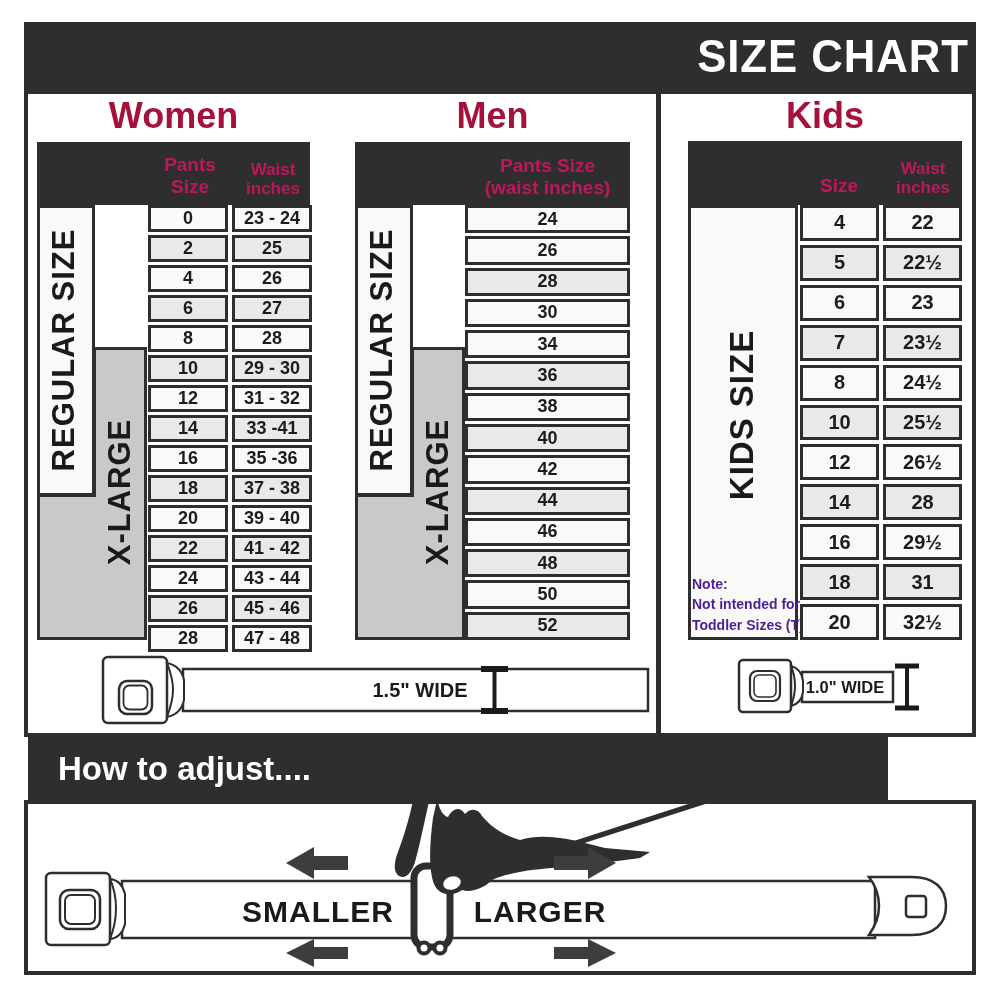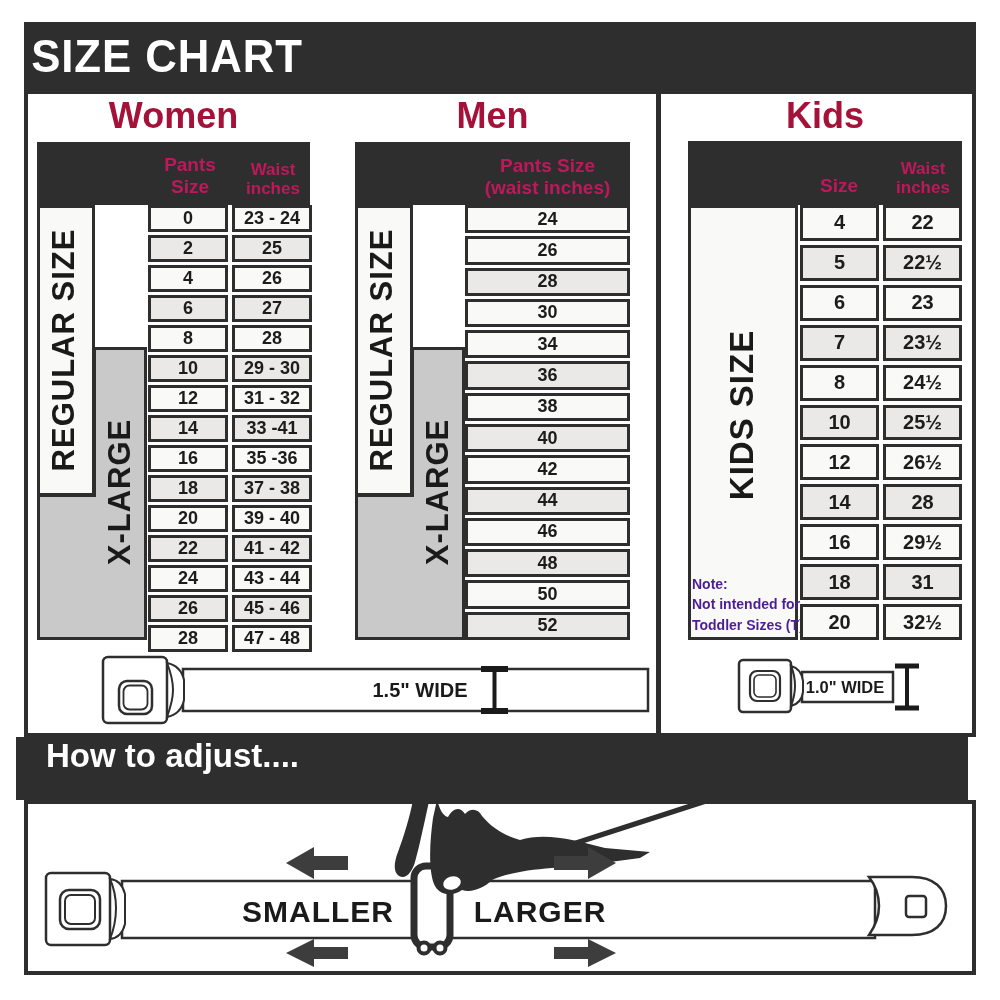--- a/index.html
+++ b/index.html
@@ -8,21 +8,21 @@
     --gray:#c9c9c9;
     --row-light:#f9f9f7;
     --row-shaded:#eae9e7;
     --arrow:#3d3d3d;
   }
   *{margin:0;padding:0;box-sizing:border-box;}
   body{background:#fff;font-family:"Liberation Sans",sans-serif;}
   #root{position:relative;width:1000px;height:1000px;background:#fff;overflow:hidden;}
   .abs{position:absolute;}
   .darkbar{background:var(--ink);}
-  .title-bar{left:24px;top:22px;width:952px;height:68px;display:flex;align-items:center;justify-content:flex-start;}
+  .title-bar{left:24px;top:22px;width:952px;height:68px;display:flex;align-items:center;justify-content:flex-end;}
   .title-bar span{color:#fff;font-weight:bold;font-size:46px;letter-spacing:1px;transform:scaleX(.95);}
   .main-panel{left:24px;top:90px;width:952px;height:647px;border:4px solid var(--ink);background:#fff;}
   .divider{left:656px;top:90px;width:5px;height:647px;background:var(--ink);}
   .section-title{top:94px;height:44px;display:flex;align-items:center;justify-content:center;
                  color:var(--accent);font-weight:bold;font-size:36px;}
   .thead{background:var(--ink);}
   .thead-label{color:#be185d;font-weight:bold;display:flex;align-items:flex-end;justify-content:center;
                text-align:center;white-space:pre-line;line-height:1.15;}
   .rows{position:absolute;display:flex;flex-direction:column;gap:3px;}
   .trow{flex:1;display:flex;gap:4px;}
@@ -32,21 +32,21 @@
   #women-rows{left:148px;top:205px;width:164px;height:435px;}
   #men-rows{left:465px;top:205px;width:165px;height:435px;}
   #kids-rows{left:800px;top:205px;width:162px;height:435px;gap:4px;}
   #women-rows .tcell,#men-rows .tcell{font-size:18px;}
   #kids-rows .tcell{font-size:20px;}
   .vlabel{position:absolute;font-weight:bold;color:#1a1a1a;text-align:center;transform:rotate(-90deg);
           letter-spacing:1px;white-space:nowrap;}
   .kids-label-box{left:688px;top:205px;width:110px;height:435px;border:3px solid var(--ink);background:var(--row-light);}
   .note{left:692px;top:574px;width:112px;font-size:14px;font-weight:bold;color:#4c1d95;
         white-space:pre-line;line-height:1.45;}
-  .adjust-bar{left:16px;top:737px;width:952px;height:63px;display:flex;align-items:flex-start;}
+  .adjust-bar{left:28px;top:737px;width:860px;height:63px;display:flex;align-items:center;}
   .adjust-bar span{color:#fff;font-weight:bold;font-size:33px;padding-left:30px;}
   .bottom-panel{left:24px;top:800px;width:952px;height:175px;border:4px solid var(--ink);background:#fff;}
   svg{position:absolute;overflow:visible;}
   .sk{stroke:var(--ink);fill:#fff;}
   .ink{fill:var(--ink);stroke:none;}
   .arrow{fill:var(--arrow);stroke:none;}
   text.svgtxt{fill:#1a1a1a;font-weight:bold;font-family:"Liberation Sans",sans-serif;}
   .ibeam{stroke:#1a1a1a;}
 </style>
 </head>

